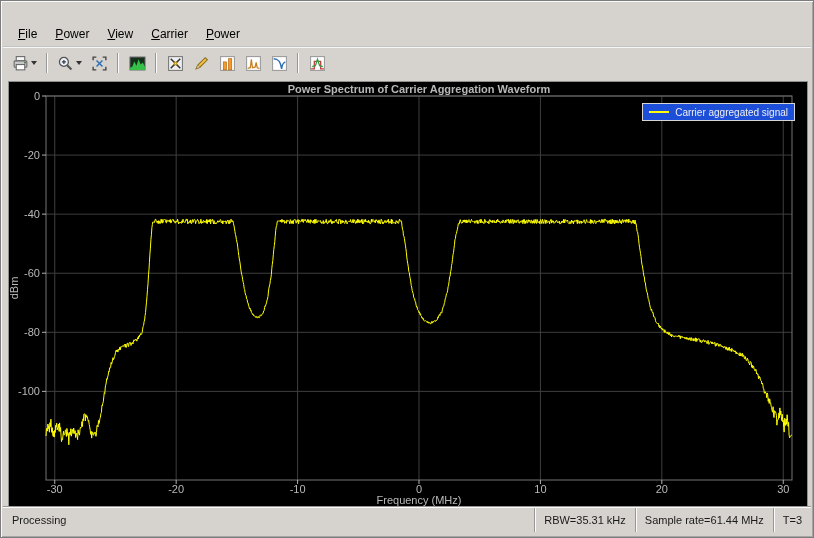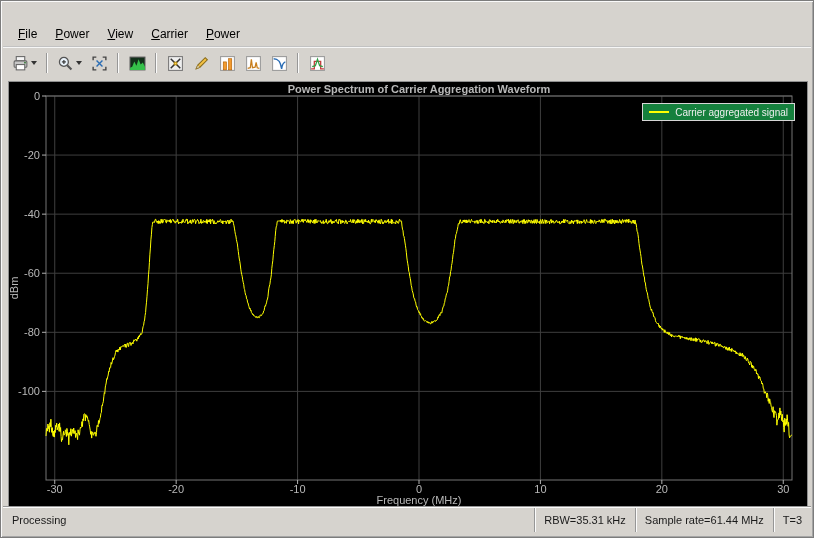--- a/index.html
+++ b/index.html
@@ -41,21 +41,21 @@
   .tb-sep{display:inline-block;width:0;height:20px;margin:0 5px;
     border-left:1px solid #979797;border-right:1px solid #fbfbfb;}
   
   .figure{position:absolute;left:8px;top:81px;width:798px;height:428px;
     background:#000;outline:1px solid #8f8f8f;}
   .figure svg{position:absolute;left:0;top:0;}
   .figure svg text{font-family:"Liberation Sans",sans-serif;font-size:11px;fill:#b8b8b8;}
   .plot-title{font-weight:bold;font-size:11.5px;fill:#c2c2c2;}
   .legend{position:absolute;top:21px;right:12px;height:14px;
     display:flex;align-items:center;gap:6px;padding:1px 6px;
-    background:#15803d;border:1px solid #d6d6d6;}
+    background:#1d4ed8;border:1px solid #d6d6d6;}
   .legend-line{display:inline-block;width:20px;height:2px;background:#ff0;}
   .legend-label{font-size:10px;color:#efefef;white-space:nowrap;}
   
   .statusbar{position:absolute;left:2px;right:2px;bottom:5px;height:24px;
     background:#d6d3ce;border-top:1px solid #fbfbfb;box-shadow:0 -1px 0 #969696;
     display:flex;align-items:stretch;font-size:11px;color:#1a1a1a;}
   .status-left{flex:1;display:flex;align-items:center;padding-left:9px;}
   .status-cell{display:flex;align-items:center;padding:0 9px;white-space:nowrap;
     border-left:1px solid #969696;box-shadow:inset 1px 0 0 #fbfbfb;}
 </style>

